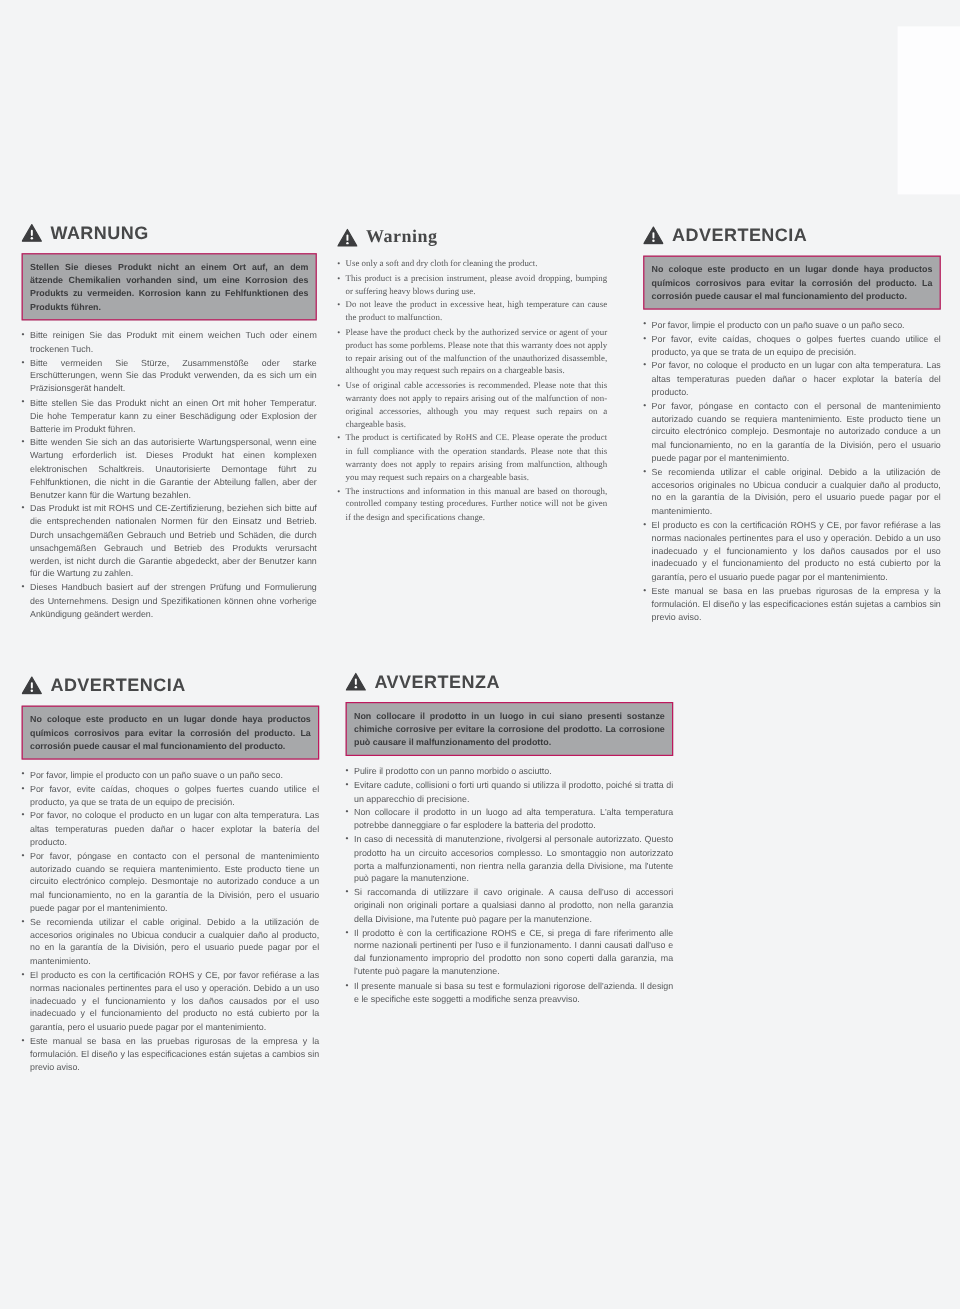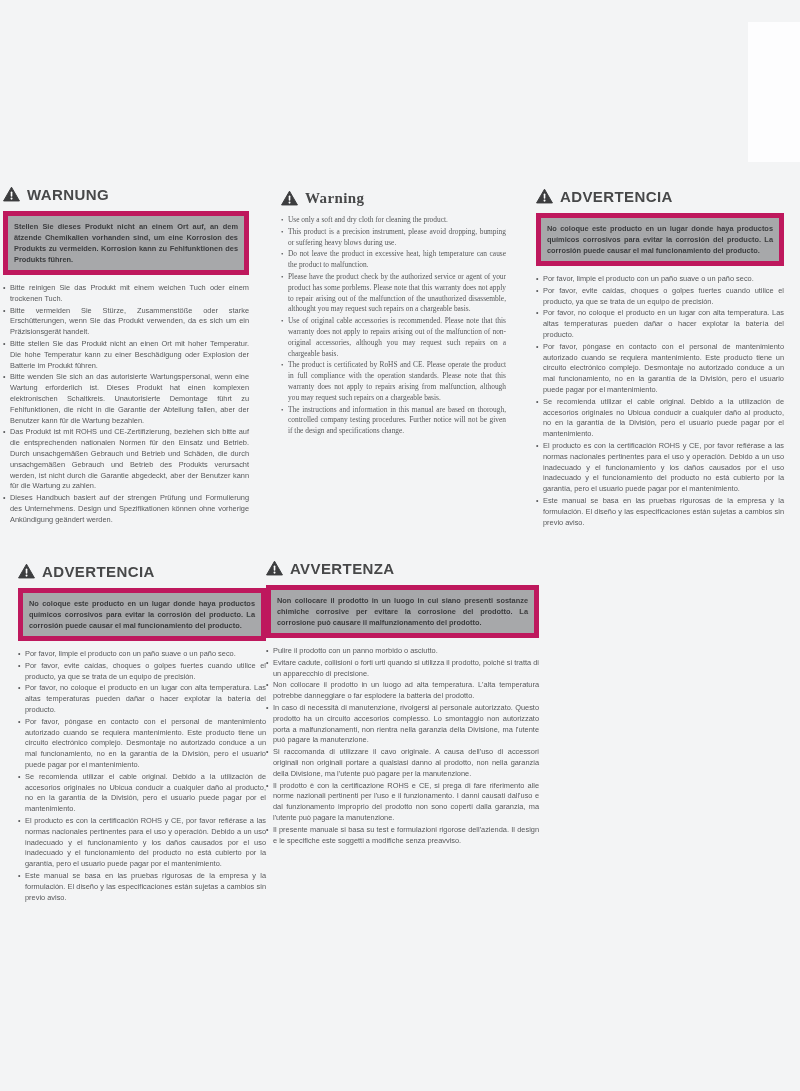--- a/index.html
+++ b/index.html
@@ -29,21 +29,21 @@
     font-size: 15px;
     font-weight: 700;
     letter-spacing: 0.4px;
     color: #474849;
     line-height: 1;
   }
   .warn-icon { display: inline-flex; }
   .warn-icon svg { width: 17px; height: 16px; display: block; }
   .warn-box {
     background: #a7a8aa;
-    border: 5px solid #be185d;
+    border: 1px solid #be185d;
     color: #3b3c3e;
     font-weight: 700;
     font-size: 7.4px;
     line-height: 11px;
     padding: 5px 6px;
     text-align: justify;
     margin-bottom: 8px;
   }
   ul.bullets { list-style: none; margin: 0; padding: 0; }
   ul.bullets li {
@@ -55,25 +55,25 @@
     color: #57585a;
     text-align: justify;
   }
   ul.bullets li::before {
     content: "\2022";
     position: absolute;
     left: 0; top: 0;
     font-size: 7px;
     color: #57585a;
   }
-  .sec-de  { left: 3px;  top: 186px; width: 246px; }
+  .sec-de  { left: 18px;  top: 186px; width: 246px; }
   .sec-en  { left: 281px; top: 190px; width: 225px; font-family: Liberation Serif, serif; }
   .sec-es1 { left: 536px; top: 188px; width: 248px; }
   .sec-es2 { left: 18px;  top: 563px; width: 248px; }
-  .sec-it  { left: 266px; top: 560px; width: 273px; }
+  .sec-it  { left: 288px; top: 560px; width: 273px; }
 </style>
 </head>
 <body>
 
 <div class="page">
 
   <div class="blank-panel"></div>
 
   <section class="sec sec-de">
     <div class="sec-head">

